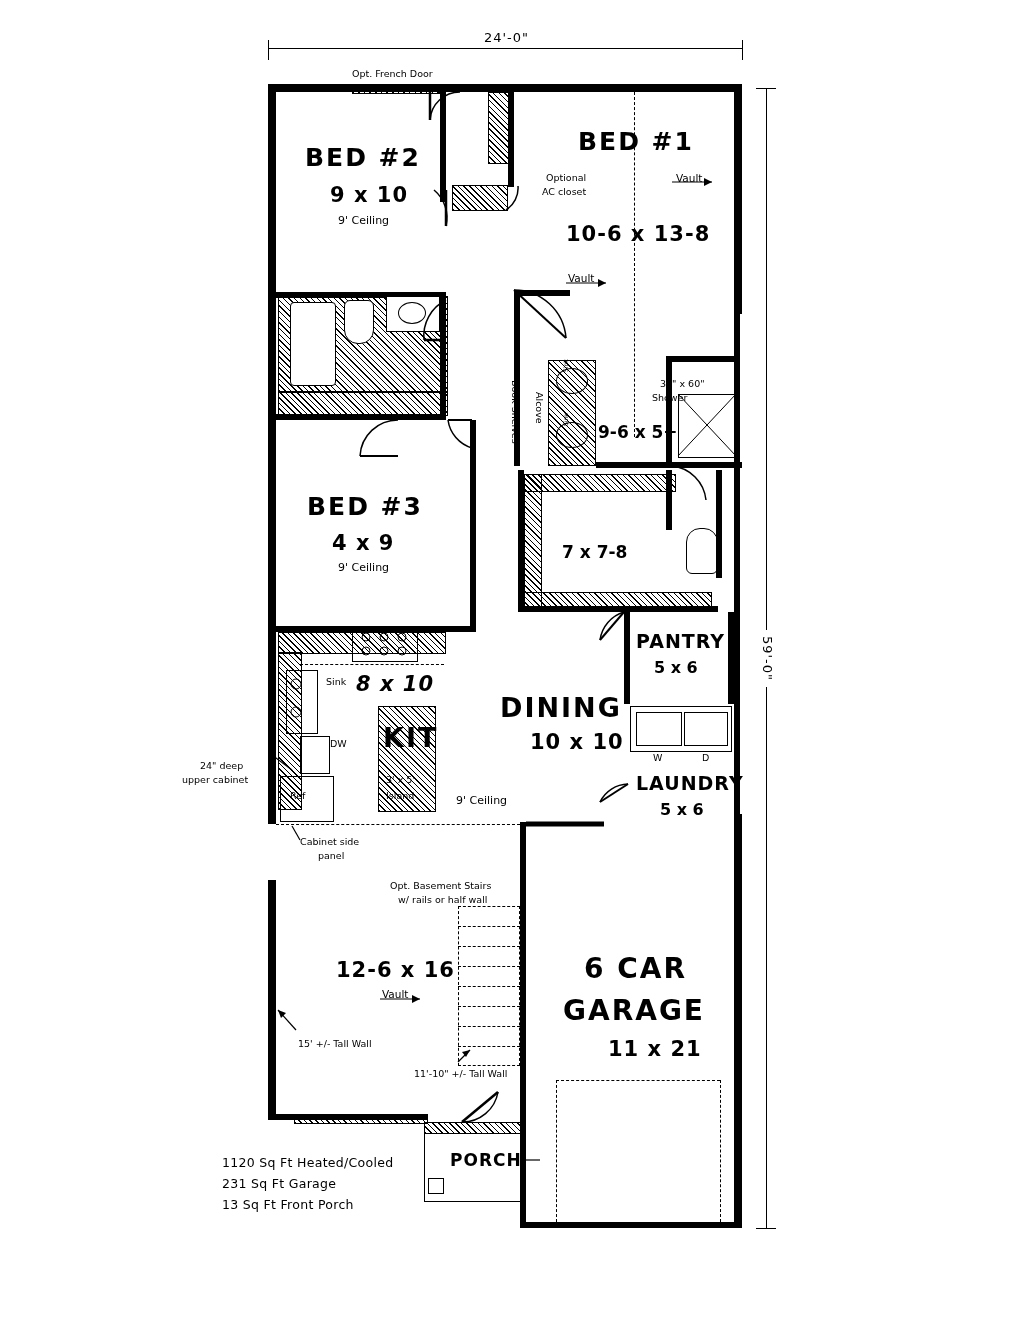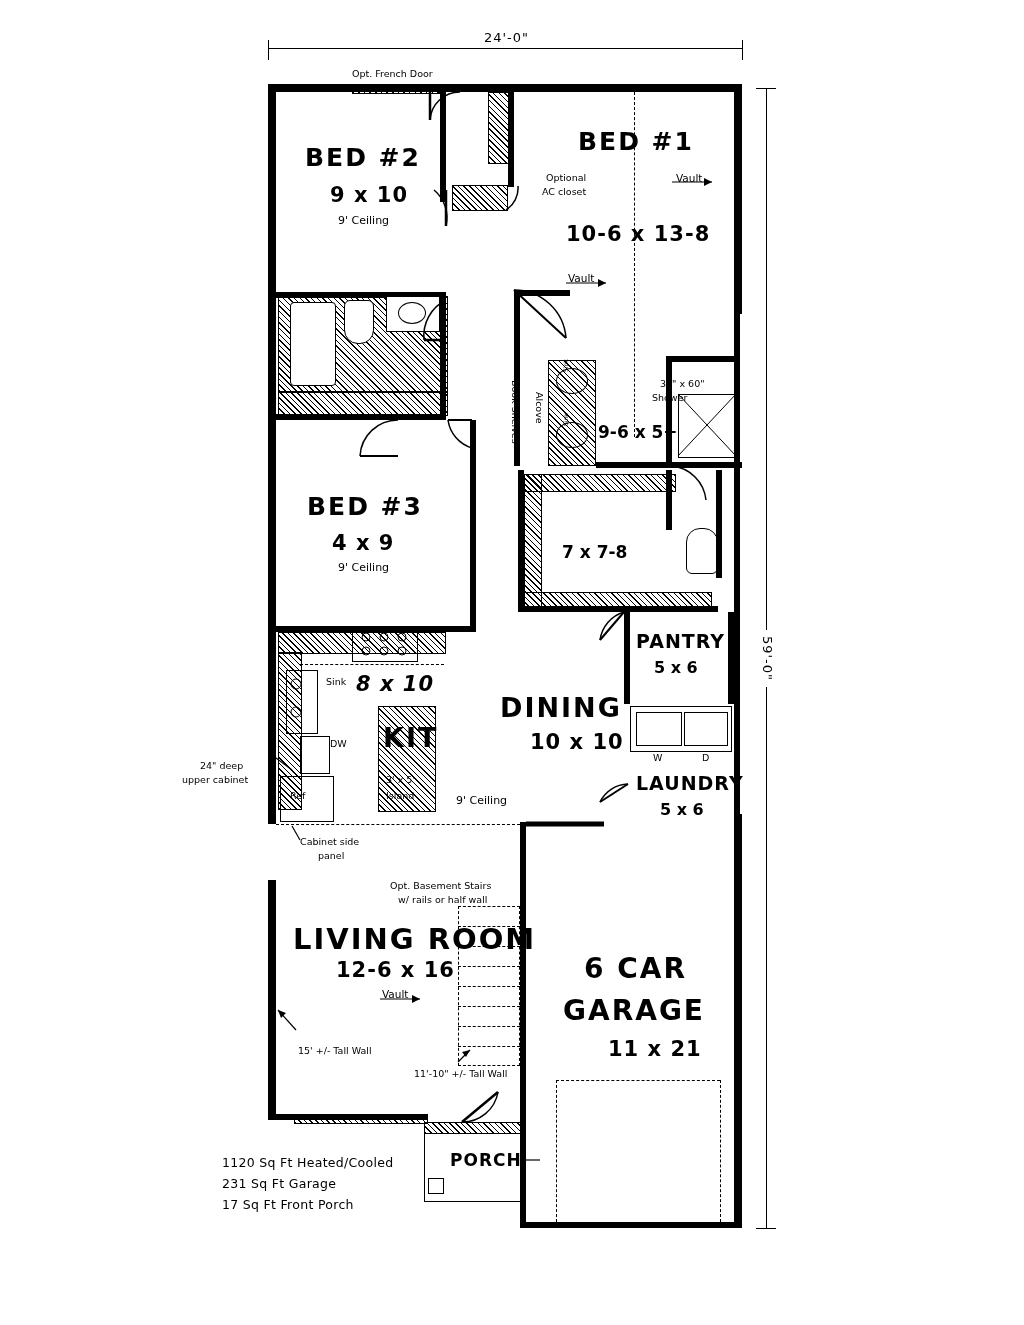--- a/index.html
+++ b/index.html
@@ -184,24 +184,23 @@
 
   <div class="box" style="left:630px;top:706px;width:100px;height:44px;"></div>
   <div class="box" style="left:636px;top:712px;width:44px;height:32px;"></div>
   <div class="box" style="left:684px;top:712px;width:42px;height:32px;"></div>
   <div class="lbl tiny" style="left:653px;top:752px;">W</div>
   <div class="lbl tiny" style="left:702px;top:752px;">D</div>
   <div class="lbl" style="left:636px;top:772px;font-size:19px;font-weight:bold;letter-spacing:1px;">LAUNDRY</div>
   <div class="lbl" style="left:660px;top:800px;font-size:16px;font-weight:bold;">5 x 6</div>
 
   <div class="dash-h" style="left:276px;top:824px;width:244px;"></div>
-  <div class="lbl" style="left:293px;top:922px;font-size:29px;font-weight:bold;letter-spacing:2px;">LIVING ROOM</div>
   <div class="lbl rm-dim" style="left:336px;top:958px;">12-6 x 16</div>
   <div class="lbl tiny2" style="left:382px;top:988px;">Vault</div>
-  <div class="lbl tiny" style="left:298px;top:1038px;margin-top:7px;">15' +/- Tall Wall</div>
+  <div class="lbl tiny" style="left:298px;top:1038px;">15' +/- Tall Wall</div>
   <div class="lbl tiny" style="left:414px;top:1068px;">11'-10" +/- Tall Wall</div>
 
   <div class="lbl tiny" style="left:390px;top:880px;">Opt. Basement Stairs</div>
   <div class="lbl tiny" style="left:398px;top:894px;">w/ rails or half wall</div>
   <div class="abs" style="left:458px;top:906px;width:62px;height:160px;">
     <div class="dash-v" style="left:0;top:0;height:160px;"></div>
     <div class="dash-v" style="left:61px;top:0;height:160px;"></div>
     <div class="dash-h" style="left:0;top:0;width:62px;"></div>
     <div class="dash-h" style="left:0;top:20px;width:62px;"></div>
     <div class="dash-h" style="left:0;top:40px;width:62px;"></div>
@@ -222,21 +221,21 @@
   <div class="dash-v" style="left:556px;top:1080px;height:142px;"></div>
   <div class="dash-v" style="left:720px;top:1080px;height:142px;"></div>
 
   <div class="box" style="left:424px;top:1122px;width:96px;height:78px;"></div>
   <div class="hatch" style="left:424px;top:1122px;width:96px;height:10px;"></div>
   <div class="lbl" style="left:450px;top:1150px;font-size:17px;font-weight:bold;letter-spacing:1px;">PORCH</div>
   <div class="box" style="left:428px;top:1178px;width:14px;height:14px;"></div>
 
   <div class="lbl sqft" style="left:222px;top:1155px;">1120 Sq Ft Heated/Cooled</div>
   <div class="lbl sqft" style="left:222px;top:1176px;">231 Sq Ft Garage</div>
-  <div class="lbl sqft" style="left:222px;top:1197px;">17 Sq Ft Front Porch</div>
+  <div class="lbl sqft" style="left:222px;top:1197px;">13 Sq Ft Front Porch</div>
 
 
   <svg class="ovl">
 
     <path d="M446 226 A 36 36 0 0 0 434 190" fill="none" stroke="#000" stroke-width="1.5"></path>
     <line x1="446" y1="226" x2="446" y2="190" stroke="#000" stroke-width="2.5"></line>
 
     <path d="M430 120 A 30 30 0 0 1 460 92" fill="none" stroke="#000" stroke-width="1.5"></path>
     <line x1="430" y1="120" x2="430" y2="92" stroke="#000" stroke-width="2.5"></line>
 

